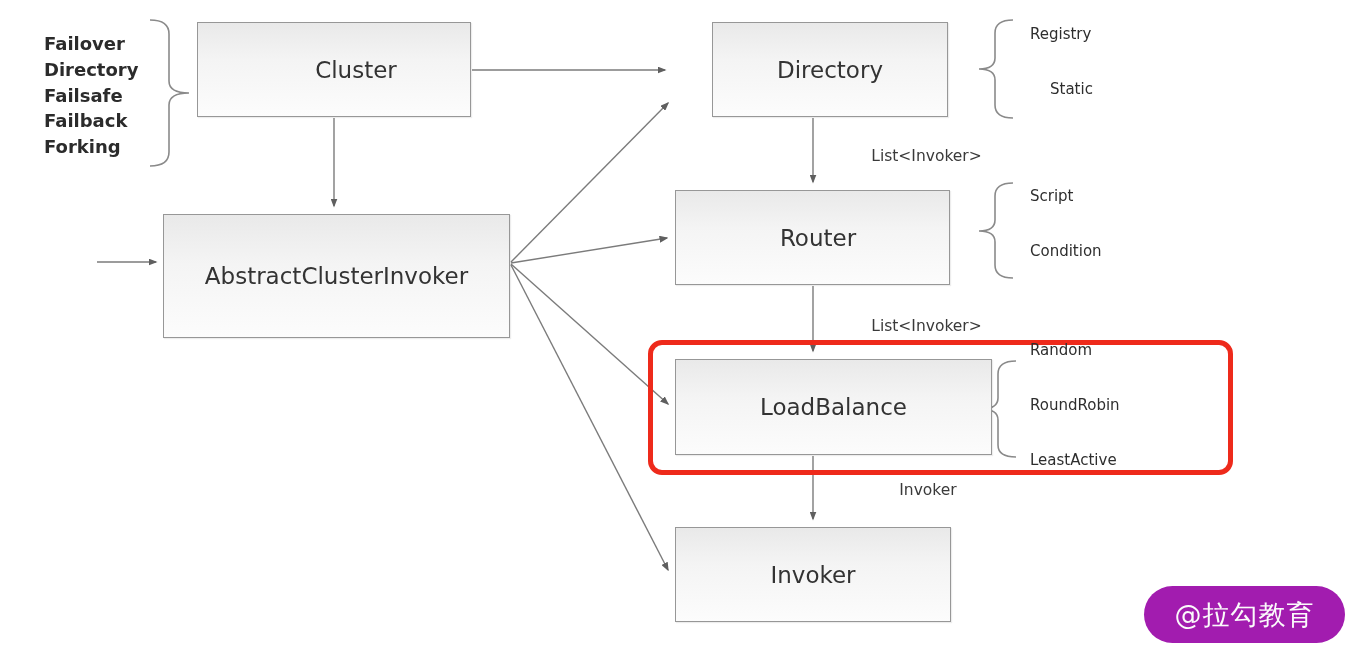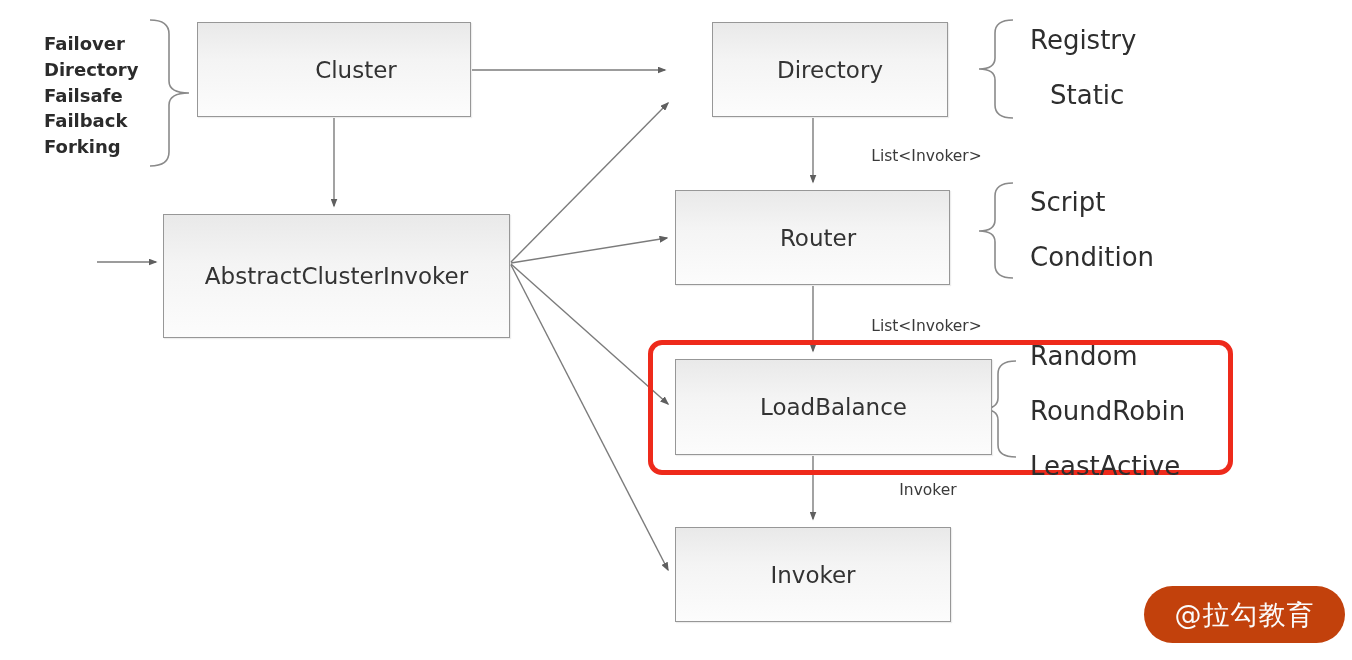--- a/index.html
+++ b/index.html
@@ -12,35 +12,35 @@
   .layer{position:absolute;left:0;top:0;width:1352px;height:660px;}
   .box{
     position:absolute;
     border:1.5px solid #979797;
     background:linear-gradient(180deg,#e9e9e9 0%,#f4f4f4 40%,#fcfcfc 100%);
     box-sizing:border-box;
     display:flex;align-items:center;justify-content:center;
     font-size:23px;color:#333333;
     box-shadow:1px 1px 1px rgba(0,0,0,0.07);
   }
-  .side-label{position:absolute;font-size:26px;color:#2e2e2e;white-space:nowrap;}
+  .side-label{position:absolute;font-size:15px;color:#2e2e2e;white-space:nowrap;}
   .edge-label{position:absolute;font-size:15.5px;color:#3a3a3a;white-space:nowrap;text-align:center;}
   .strategy-list{
     position:absolute;left:44px;top:31px;
     display:flex;flex-direction:column;
     font-size:18px;line-height:25.8px;color:#2b2b2b;font-weight:600;
   }
   .highlight-rect{
     position:absolute;left:648px;top:340px;width:585px;height:135px;
     border:5.5px solid #ee2a1b;border-radius:14px;box-sizing:border-box;
     background:transparent;
   }
   .watermark{
     position:absolute;left:1144px;top:586px;width:201px;height:57px;
-    background:#c2410c;border-radius:28.5px;
+    background:#a21caf;border-radius:28.5px;
     display:flex;align-items:center;justify-content:center;
     font-size:27px;color:#fbfbfb;letter-spacing:1px;
   }
   svg{position:absolute;left:0;top:0;}
 </style>
 </head>
 <body>
 
 <svg class="layer" width="1352" height="660" viewBox="0 0 1352 660">
   <defs>

